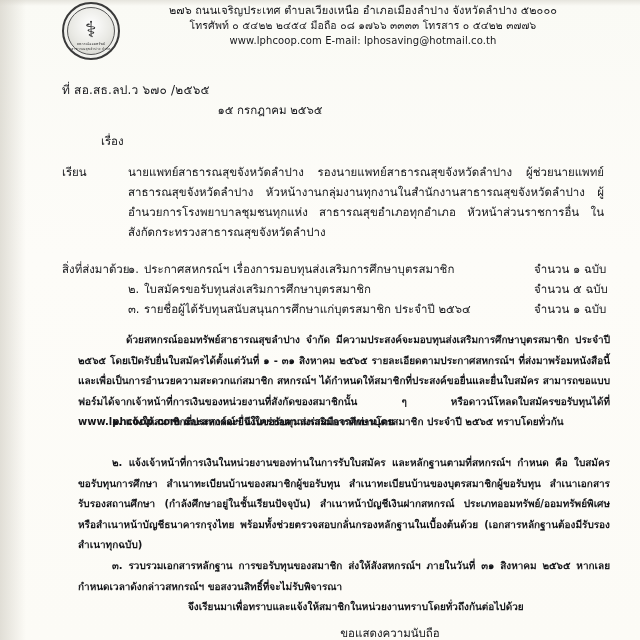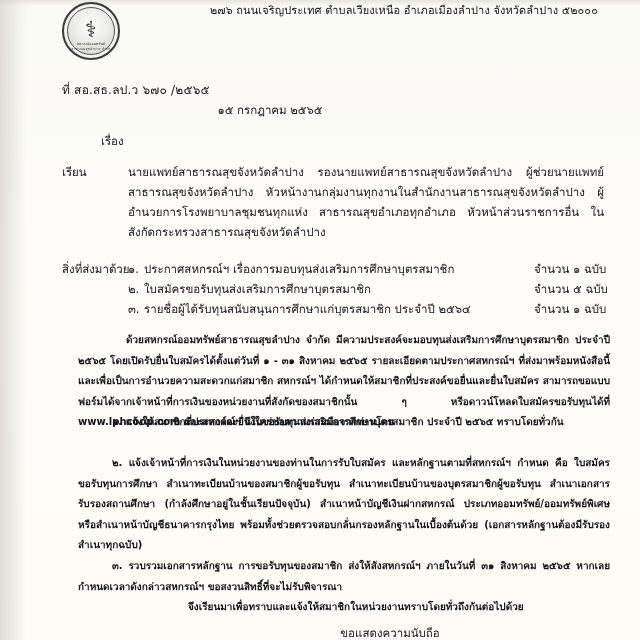--- a/index.html
+++ b/index.html
@@ -90,21 +90,21 @@
     font-size: 3.4px;
     letter-spacing: 0.2px;
     color: #2a2a2a;
     font-family: "DejaVu Sans", sans-serif;
   }
   .header-lines {
     position: absolute;
     left: 128px;
     top: 3px;
     width: 470px;
-    text-align: right;
+    text-align: center;
   }
   .header-lines div {
     font-family: "DejaVu Sans", sans-serif;
     font-size: 10.5px;
     line-height: 15px;
     color: #15161a;
     letter-spacing: 0.1px;
     white-space: nowrap;
   }
   .header-lines .hl1 { font-size: 11px; }
@@ -207,20 +207,22 @@
 
   <div class="header">
     <div class="logo">
       <div class="logo-inner">
         <span class="logo-caduceus">⚕</span>
         <span class="logo-arc">สหกรณ์ออมทรัพย์สาธารณสุขลำปาง จำกัด</span>
       </div>
     </div>
     <div class="header-lines">
       <div class="hl1">๒๗๖ ถนนเจริญประเทศ ตำบลเวียงเหนือ อำเภอเมืองลำปาง จังหวัดลำปาง ๕๒๐๐๐</div>
+      <div class="hl2">โทรศัพท์ ๐ ๕๔๒๒ ๒๔๕๔ มือถือ ๐๘ ๑๗๖๖ ๓๓๓๓ โทรสาร ๐ ๕๔๒๒ ๓๗๗๖</div>
+      <div class="hl3">www.lphcoop.com  E-mail: lphosaving@hotmail.co.th</div>
     </div>
   </div>
 
   <div class="doc-no">ที่ สอ.สธ.ลป.ว ๖๗๐ /๒๕๖๕</div>
   <div class="date-line">๑๕ กรกฎาคม ๒๕๖๕</div>
 
   <div class="field-label subject">เรื่อง</div>
 
   <div class="field-label to">เรียน</div>
   <div class="field-value to">นายแพทย์สาธารณสุขจังหวัดลำปาง รองนายแพทย์สาธารณสุขจังหวัดลำปาง ผู้ช่วยนายแพทย์สาธารณสุขจังหวัดลำปาง หัวหน้างานกลุ่มงานทุกงานในสำนักงานสาธารณสุขจังหวัดลำปาง ผู้อำนวยการโรงพยาบาลชุมชนทุกแห่ง สาธารณสุขอำเภอทุกอำเภอ หัวหน้าส่วนราชการอื่น ในสังกัดกระทรวงสาธารณสุขจังหวัดลำปาง</div>

